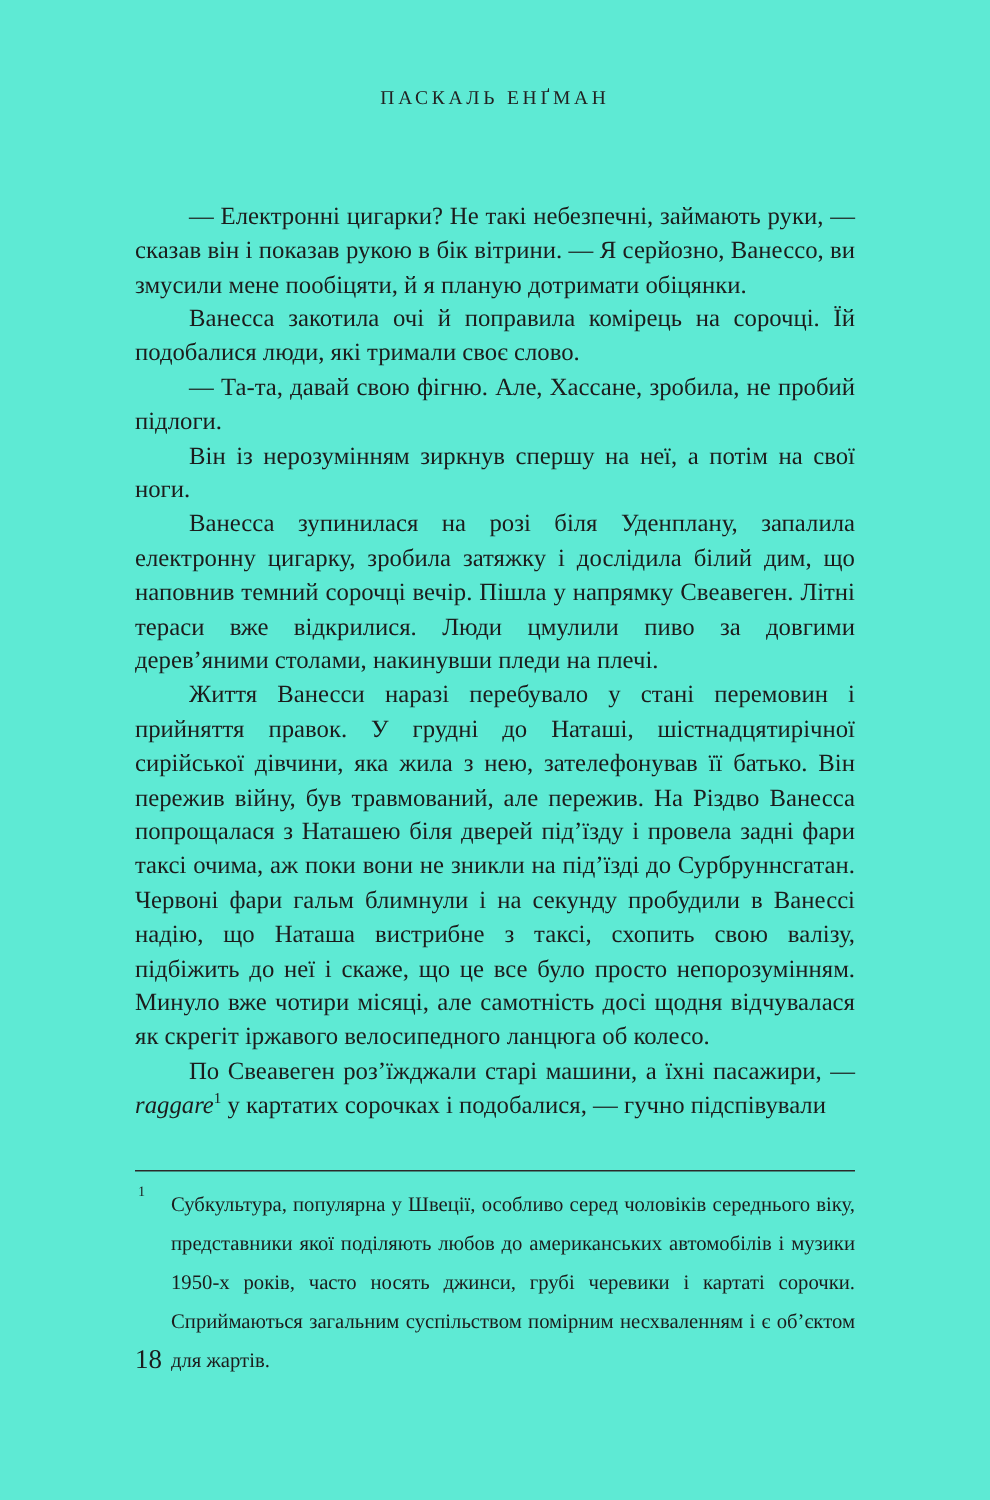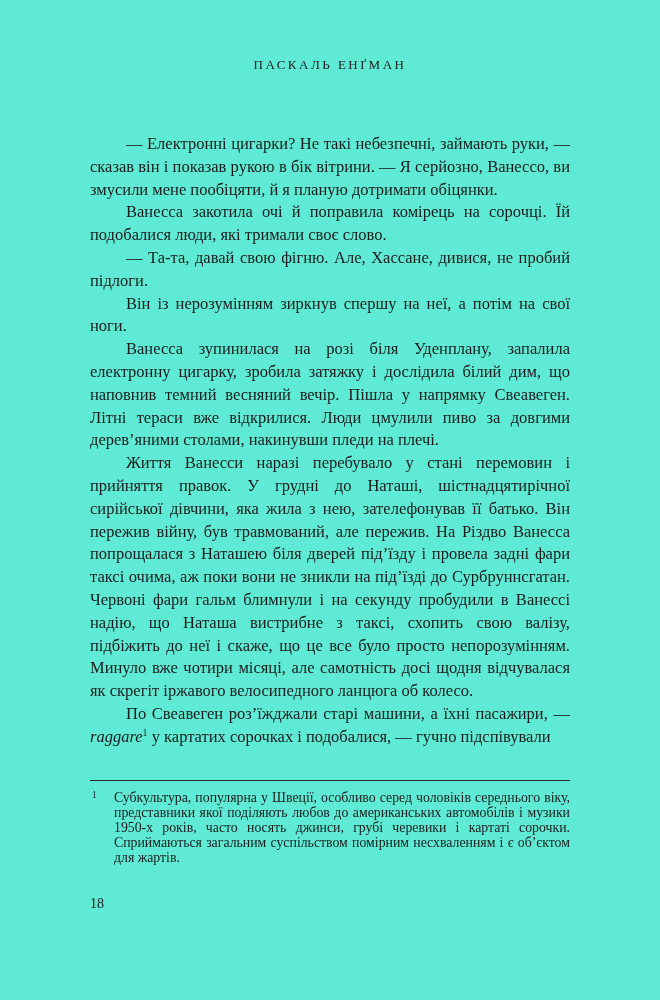--- a/index.html
+++ b/index.html
@@ -54,45 +54,45 @@
   }
   .fn-marker {
     position: absolute;
     left: 2px;
     top: 0;
     font-size: 9.5px;
   }
   .fn-text {
     margin: 0;
     font-size: 13.8px;
-    line-height: 15px;
+    line-height: 26px;
     text-align: justify;
     color: #1c1c1c;
   }
   .page-number {
     position: absolute;
     top: 896px;
     left: 90px;
-    font-size: 14px;
+    font-size: 18px;
     color: #1c1c1c;
   }
 </style>
 </head>
 <body>
 
 <div class="page">
 
   <div class="running-header">ПАСКАЛЬ ЕНҐМАН</div>
 
   <div class="text-block">
     <p class="para">— Електронні цигарки? Не такі небезпечні, займають руки, — сказав він і показав рукою в бік вітрини. — Я серйозно, Ванессо, ви змусили мене пообіцяти, й я планую дотримати обіцянки.</p>
     <p class="para">Ванесса закотила очі й поправила комірець на сорочці. Їй подобалися люди, які тримали своє слово.</p>
-    <p class="para">— Та-та, давай свою фігню. Але, Хассане, дивися, не пробий підлоги.</p>
+    <p class="para">— Та-та, давай свою фігню. Але, Хассане, зробила, не пробий підлоги.</p>
     <p class="para">Він із нерозумінням зиркнув спершу на неї, а потім на свої ноги.</p>
-    <p class="para">Ванесса зупинилася на розі біля Уденплану, запалила електронну цигарку, зробила затяжку і дослідила білий дим, що наповнив темний весняний вечір. Пішла у напрямку Свеавеген. Літні тераси вже відкрилися. Люди цмулили пиво за довгими дерев’яними столами, накинувши пледи на плечі.</p>
+    <p class="para">Ванесса зупинилася на розі біля Уденплану, запалила електронну цигарку, зробила затяжку і дослідила білий дим, що наповнив темний сорочці вечір. Пішла у напрямку Свеавеген. Літні тераси вже відкрилися. Люди цмулили пиво за довгими дерев’яними столами, накинувши пледи на плечі.</p>
     <p class="para">Життя Ванесси наразі перебувало у стані перемовин і прийняття правок. У грудні до Наташі, шістнадцятирічної сирійської дівчини, яка жила з нею, зателефонував її батько. Він пережив війну, був травмований, але пережив. На Різдво Ванесса попрощалася з Наташею біля дверей під’їзду і провела задні фари таксі очима, аж поки вони не зникли на під’їзді до Сурбруннсгатан. Червоні фари гальм блимнули і на секунду пробудили в Ванессі надію, що Наташа вистрибне з таксі, схопить свою валізу, підбіжить до неї і скаже, що це все було просто непорозумінням. Минуло вже чотири місяці, але самотність досі щодня відчувалася як скрегіт іржавого велосипедного ланцюга об колесо.</p>
     <p class="para"><span>По Свеавеген роз’їжджали старі машини, а їхні пасажири, — </span><em>raggare</em><sup>1</sup><span> у картатих сорочках і подобалися, — гучно підспівували</span></p>
   </div>
 
   <div class="footnote">
     <div class="footnote-inner">
       <span class="fn-marker">1</span>
       <p class="fn-text">Субкультура, популярна у Швеції, особливо серед чоловіків середнього віку, представники якої поділяють любов до американських автомобілів і музики 1950-х років, часто носять джинси, грубі черевики і картаті сорочки. Сприймаються загальним суспільством помірним несхваленням і є об’єктом для жартів.</p>
     </div>
   </div>

